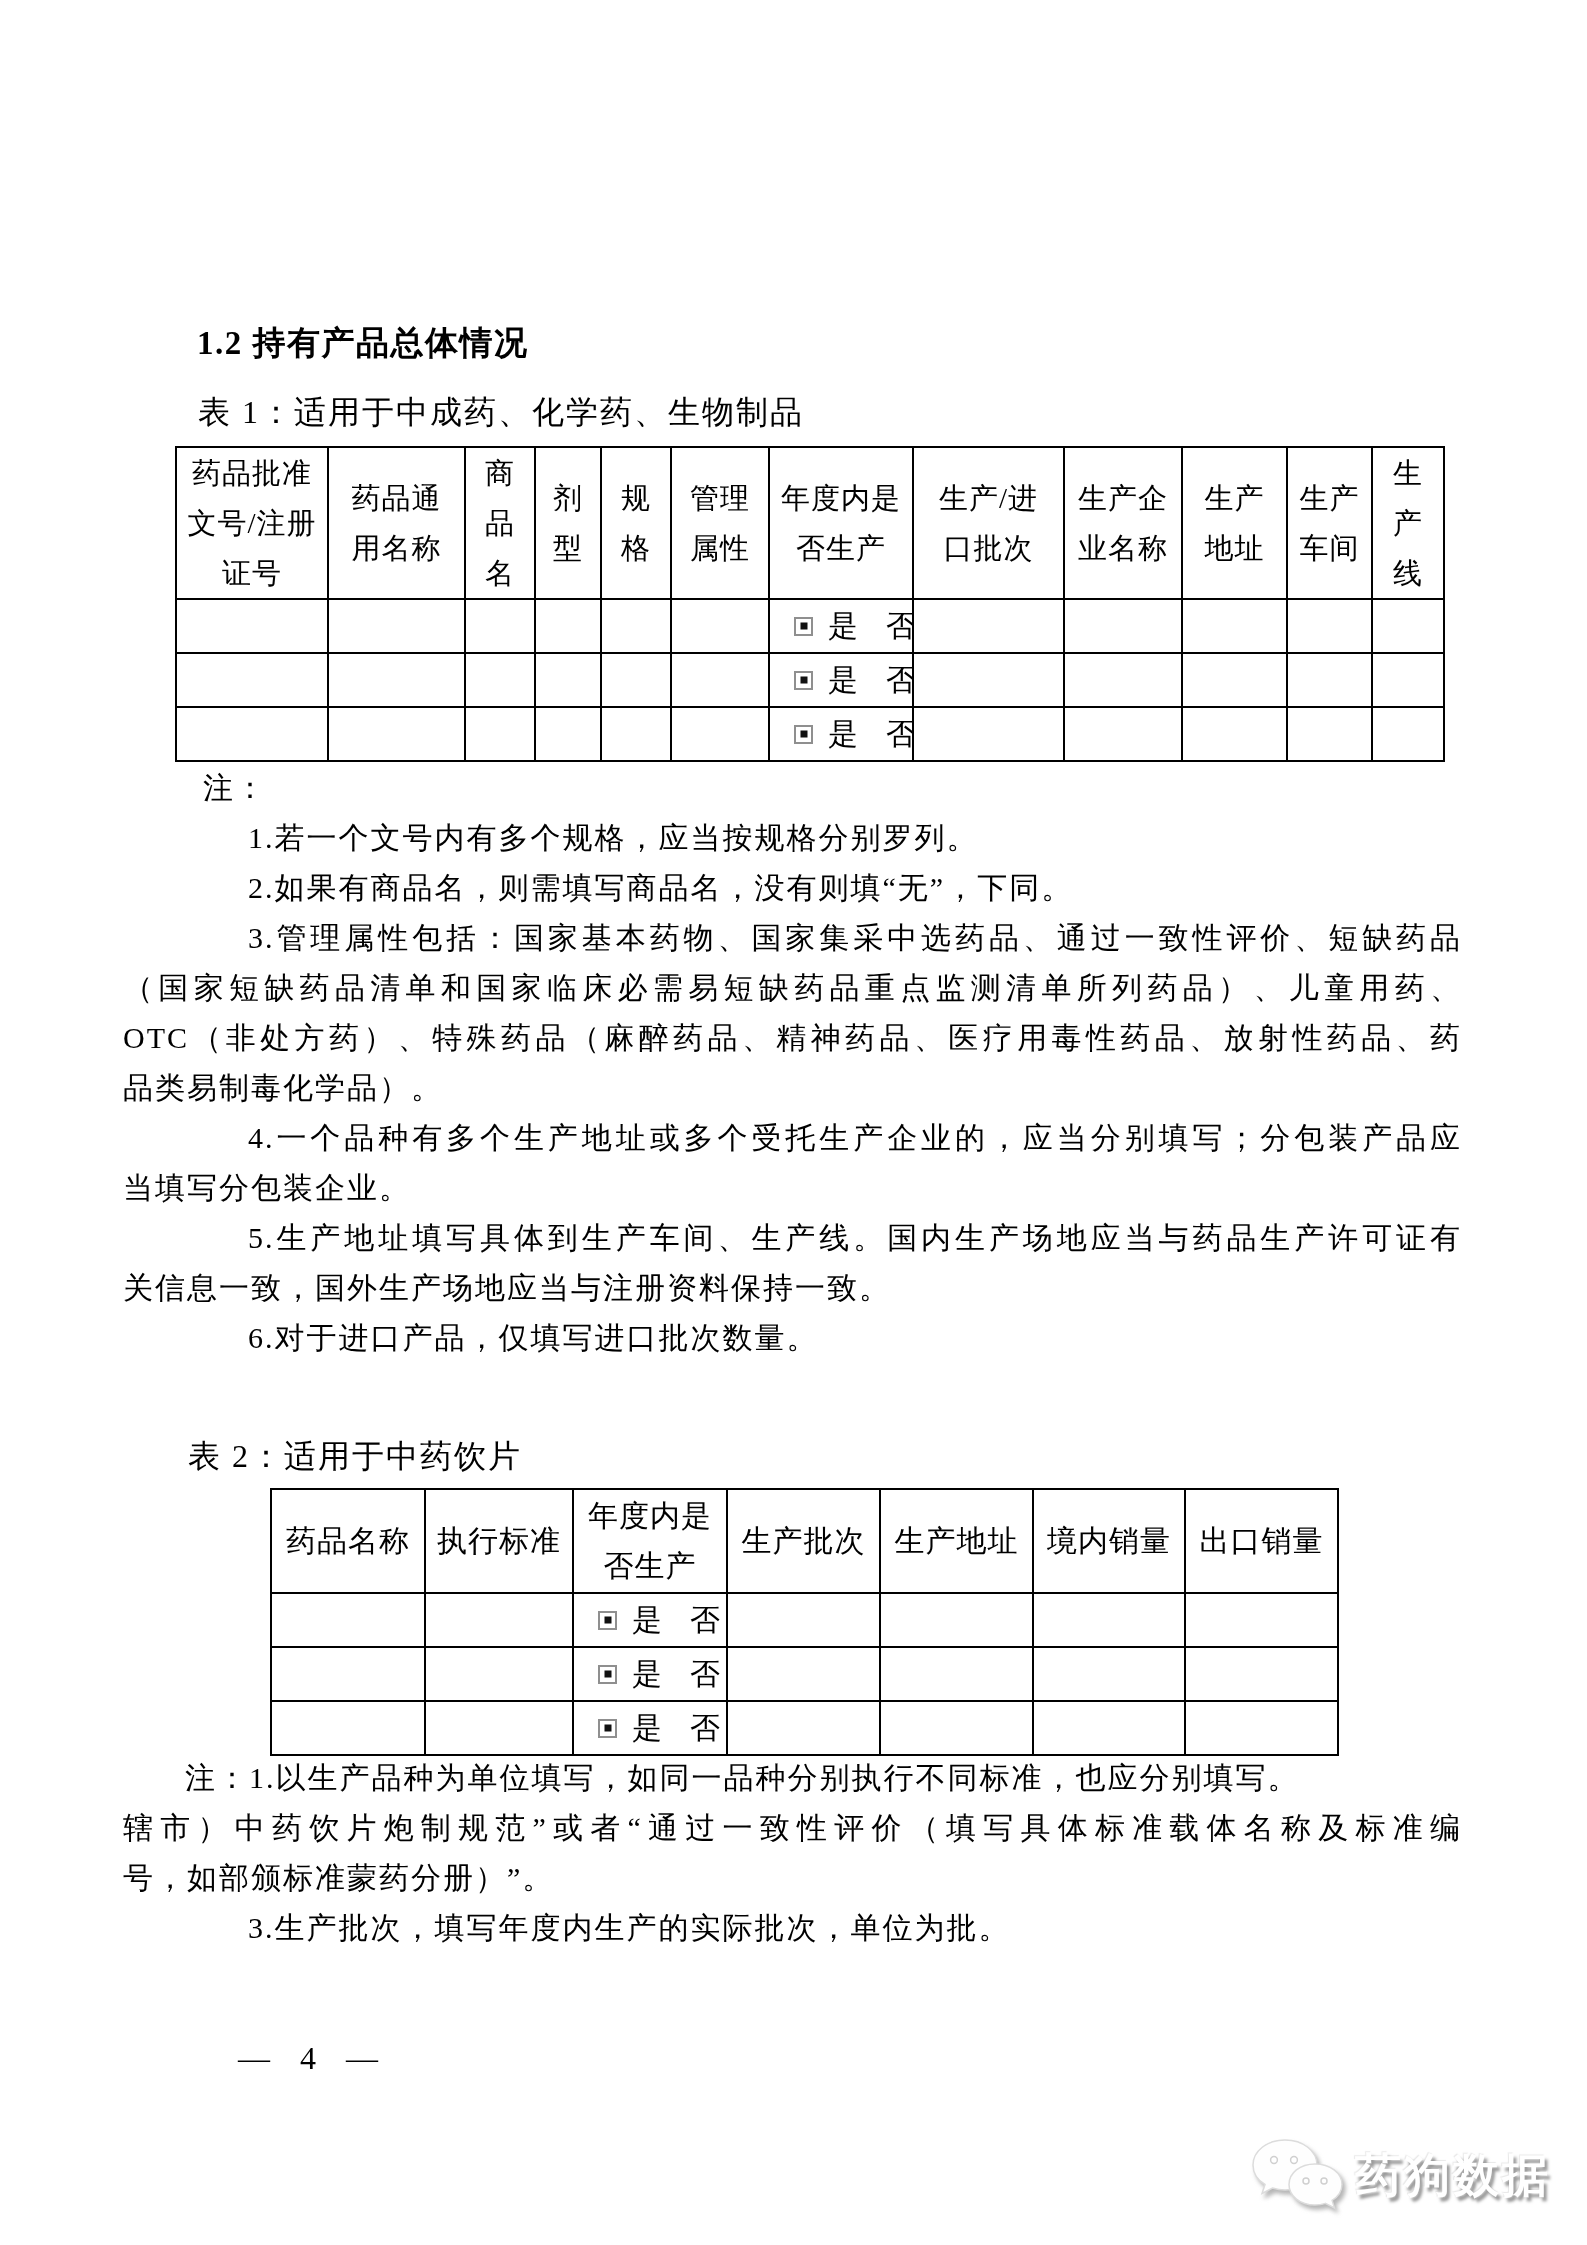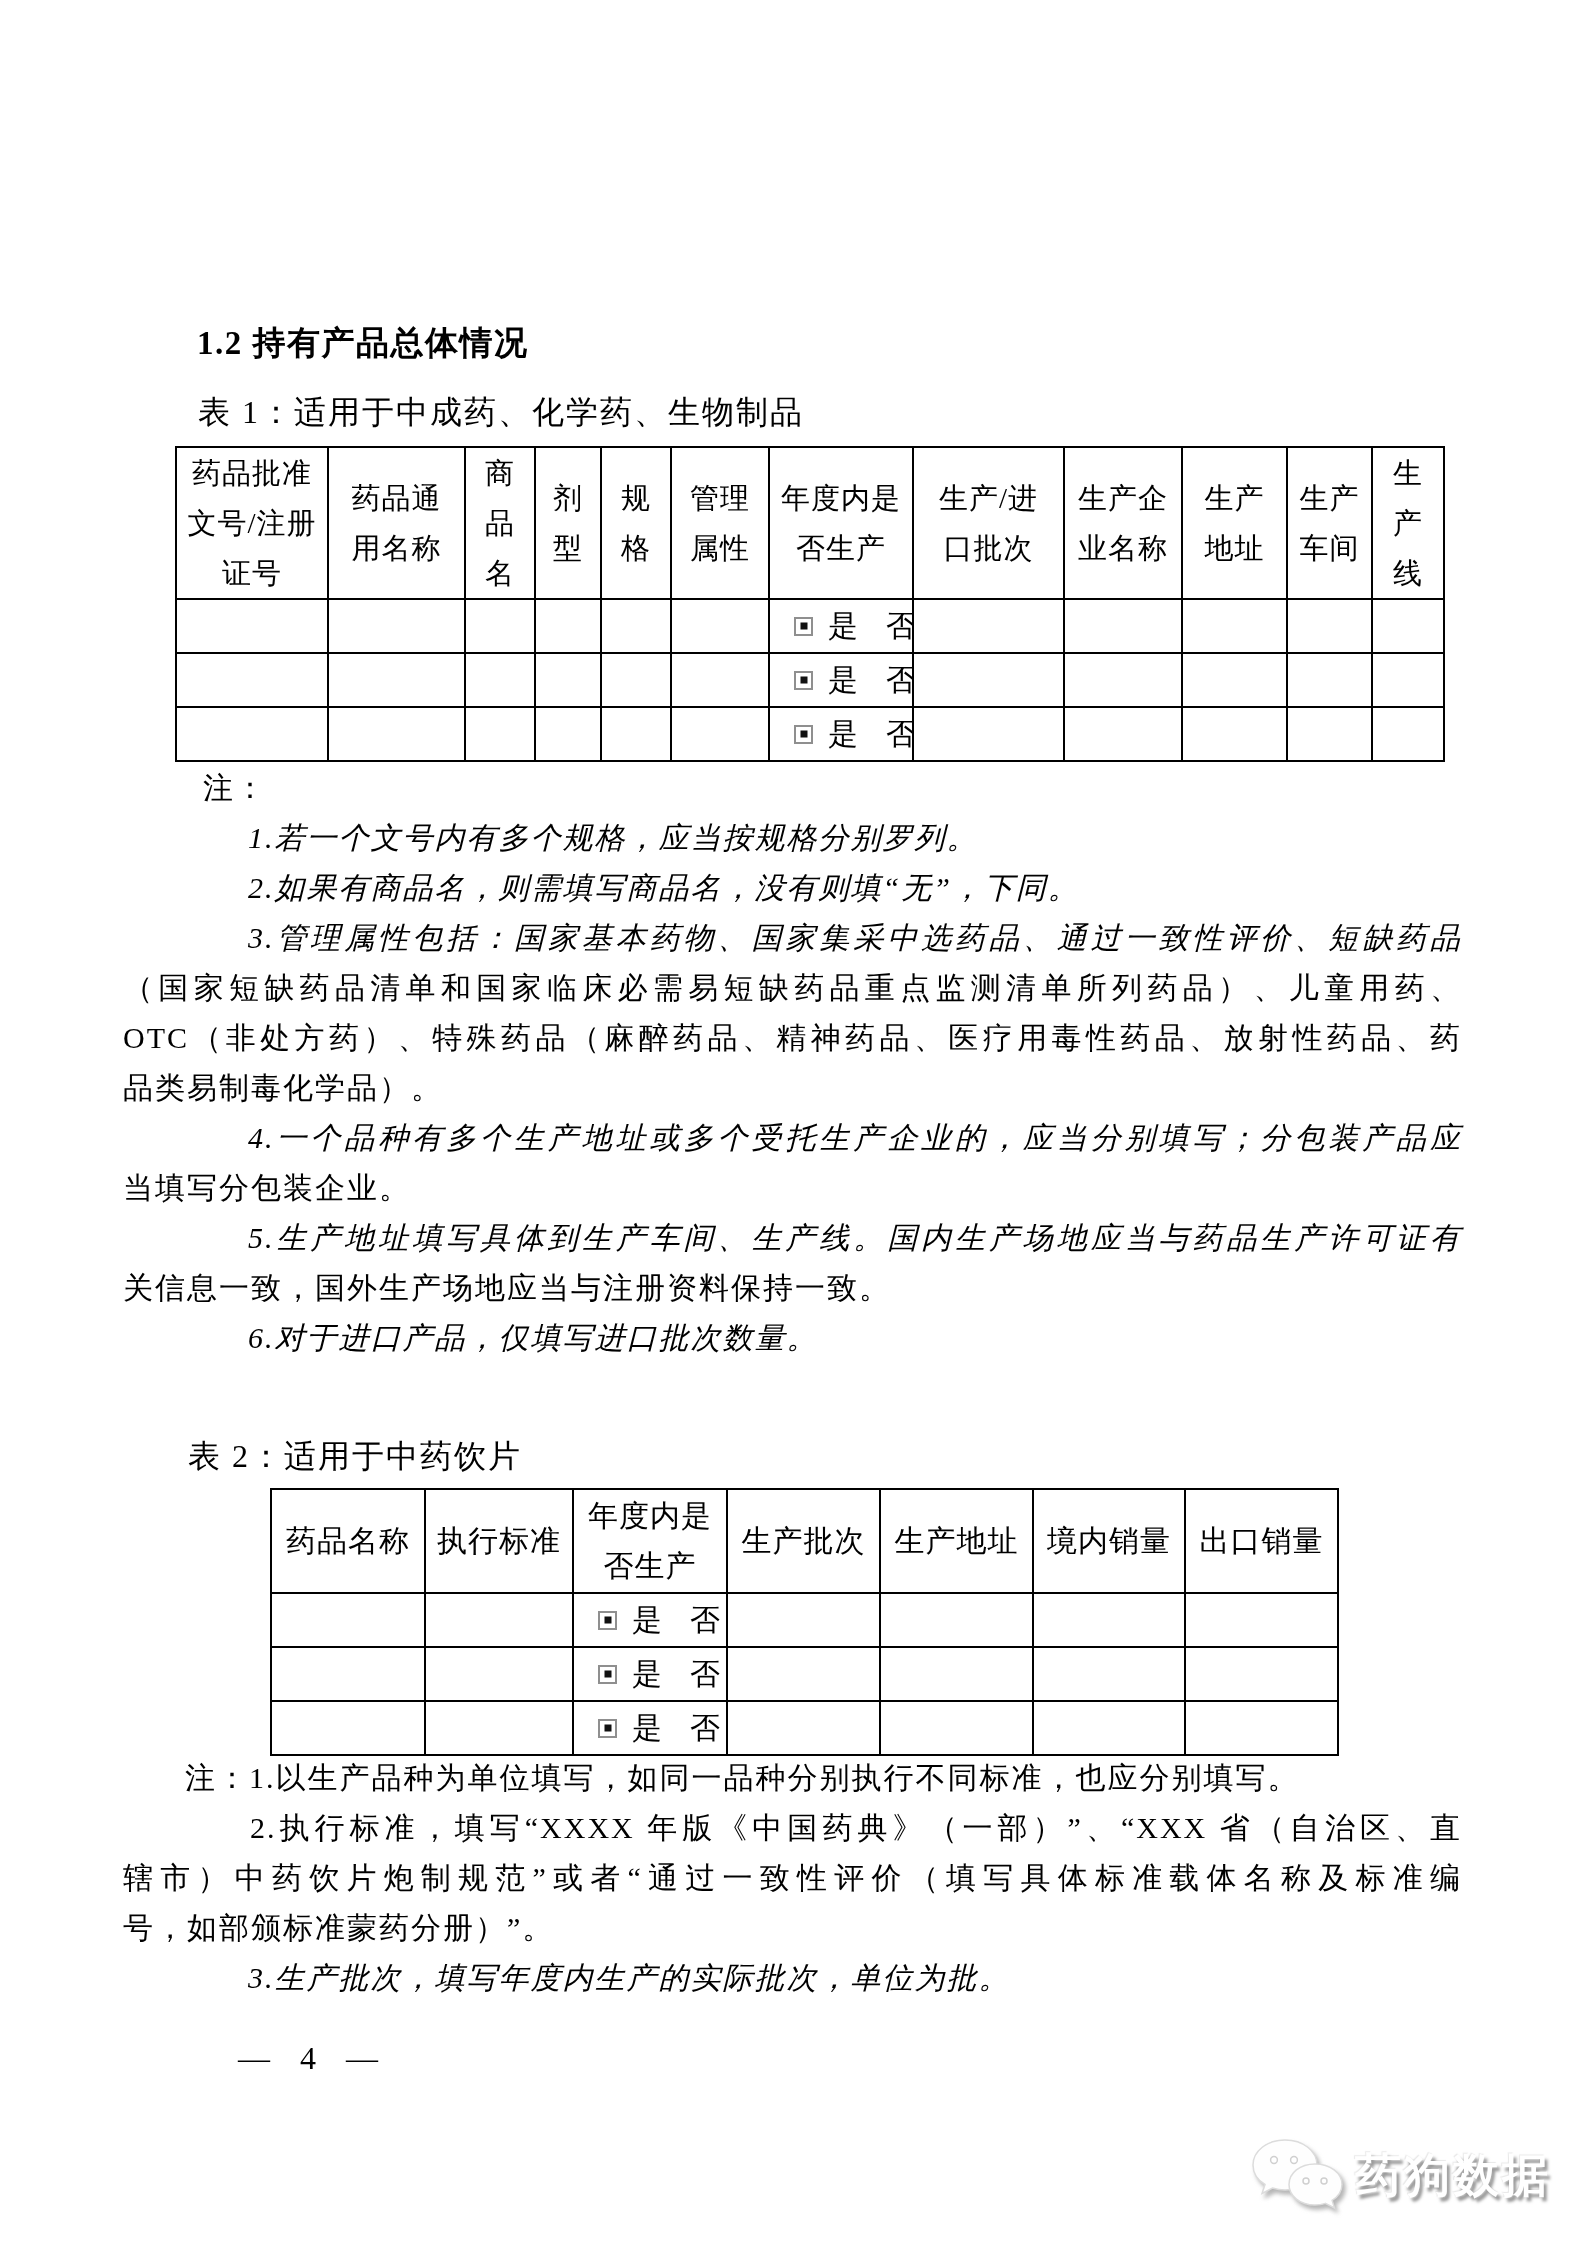--- a/index.html
+++ b/index.html
@@ -67,21 +67,21 @@
     font-size:30px;
     line-height:50px;
     letter-spacing:2px;
   }
   .n1{left:123px;top:763px;}
   .n2{left:123px;top:1753px;}
   .nl{box-sizing:border-box;width:100%;}
   .i0{padding-left:0;}
   .i2{padding-left:80px;}   
   .i2a{padding-left:62px;}  
-  .i3{padding-left:125px;font-style:italic;}  
+  .i3{padding-left:125px;}  
   .i3b{padding-left:127px;}
   .fill{text-align:justify;text-align-last:justify;}
 
   .pageno{
     left:238px;top:2040px;
     font-size:32px;letter-spacing:4px;word-spacing:14px;
   }
 
   .watermark{
     right:36px;top:2136px;
@@ -267,21 +267,20 @@
         <td></td>
           <td></td>
         <td></td>
           <td></td>
       </tr>
     </tbody>
   </table>
 
   <div class="abs notes n2">
     <div class="nl i2a">注：1.以生产品种为单位填写，如同一品种分别执行不同标准，也应分别填写。</div>
-    <div class="nl i3b fill">2.执行标准，填写“XXXX 年版《中国药典》（一部）”、“XXX 省（自治区、直</div>
     <div class="nl i0 fill">辖市）中药饮片炮制规范”或者“通过一致性评价（填写具体标准载体名称及标准编</div>
     <div class="nl i0">号，如部颁标准蒙药分册）”。</div>
     <div class="nl i3">3.生产批次，填写年度内生产的实际批次，单位为批。</div>
   </div>
 
   <div class="abs pageno">— 4 —</div>
 
   <div class="abs watermark">
     <svg class="wm-icon" viewBox="0 0 100 80" xmlns="http://www.w3.org/2000/svg">
 

